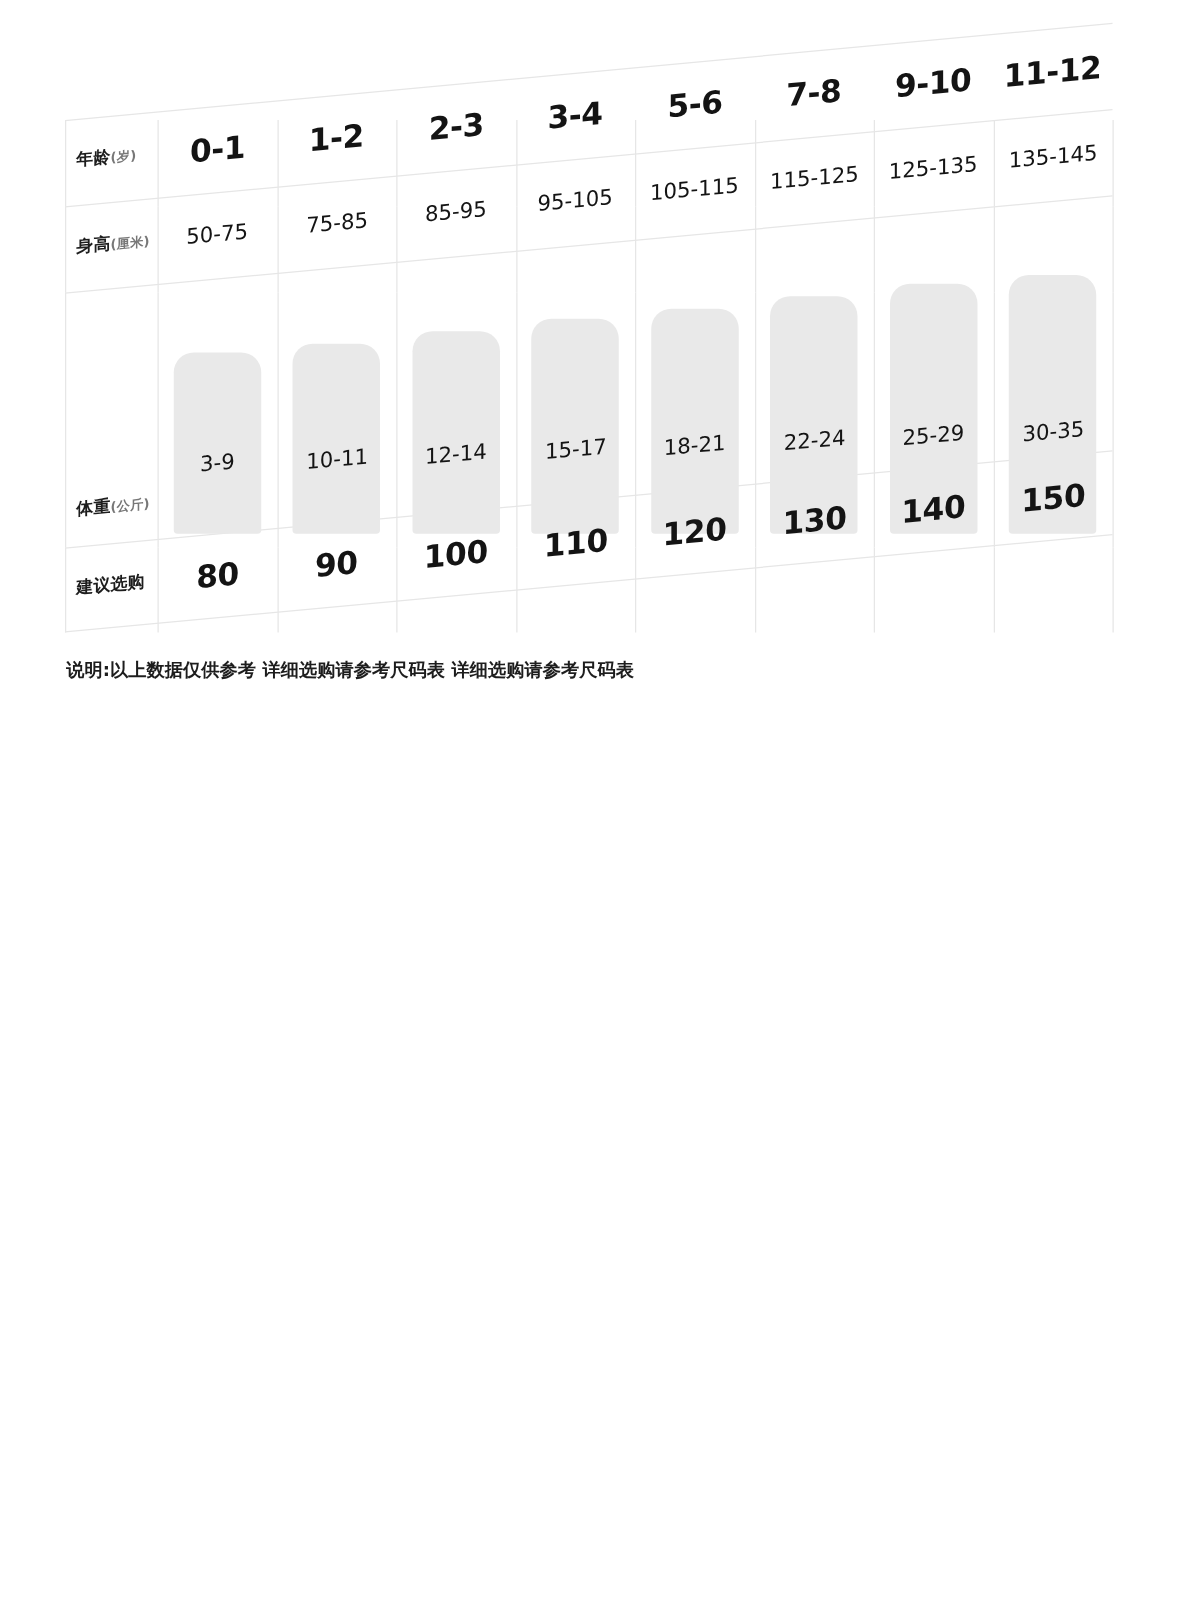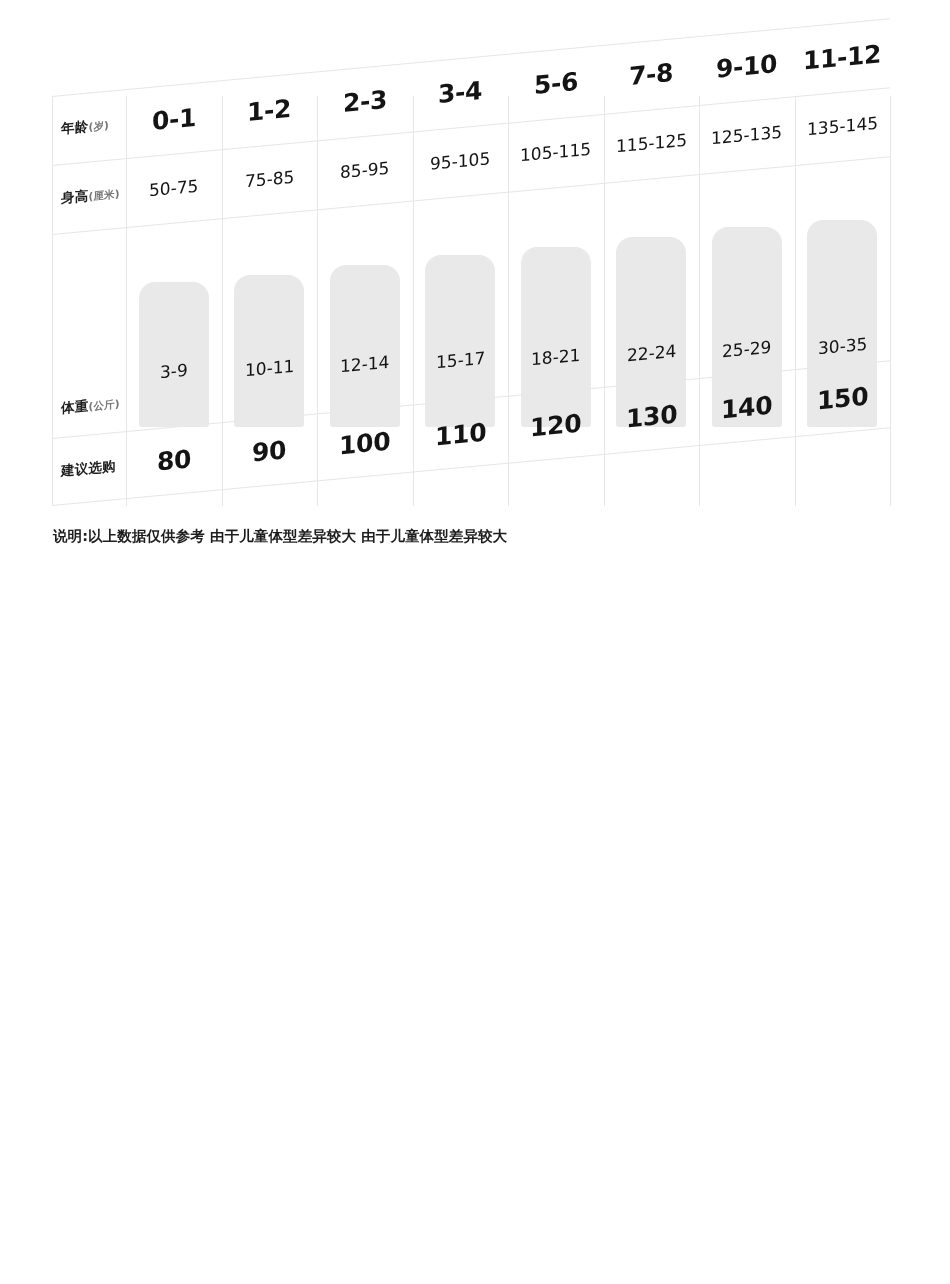--- a/index.html
+++ b/index.html
@@ -344,13 +344,13 @@
         <div class="vrule" style="left: 551.5px;"></div>
         <div class="vrule" style="left: 647px;"></div>
         <div class="vrule" style="left: 742.5px;"></div>
         <div class="vrule" style="left: 838px;"></div>
         <div class="vrule" style="left: 0px;"></div>
       </div>
 
   </div>
 </div>
 
-<div id="footnote">说明:以上数据仅供参考 由于儿童体型差异较大 由于儿童体型差异较大</div>
+<div id="footnote">说明:以上数据仅供参考 详细选购请参考尺码表 详细选购请参考尺码表</div>
 
 </body></html>

